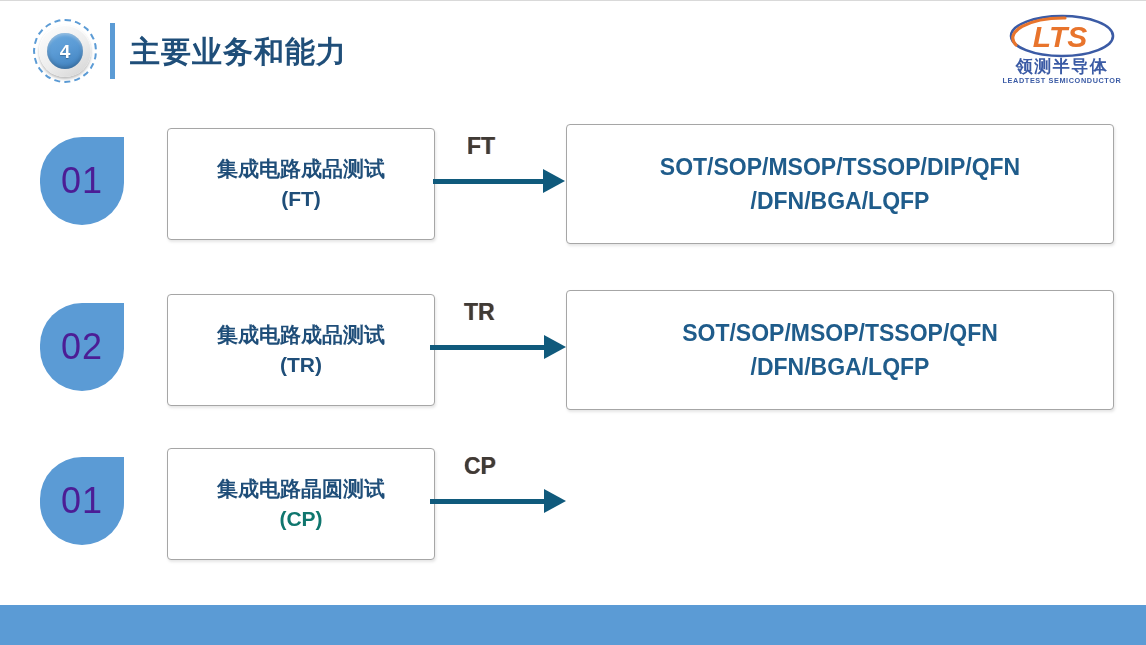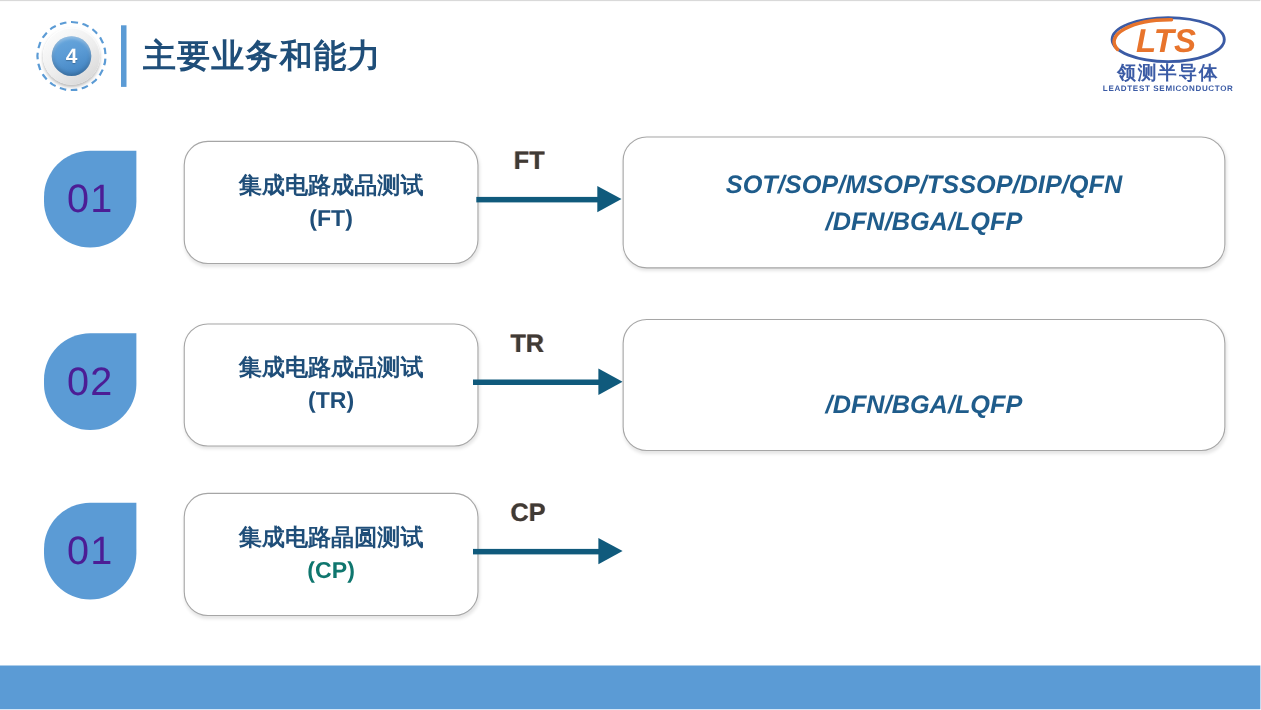--- a/index.html
+++ b/index.html
@@ -68,36 +68,36 @@
     border-radius: 44px 0 44px 44px;
     display: flex; align-items: center; justify-content: center;
     color: #4c1d95; font-size: 36px; font-weight: normal;
     letter-spacing: 1px;
   }
 
   .box {
     position: absolute;
     background: #ffffff;
     border: 1.5px solid #A6A6A6;
-    border-radius: 22px;
+    border-radius: 4px;
     display: flex; align-items: center; justify-content: center;
     text-align: center;
     box-shadow: 1px 2px 3px rgba(0,0,0,0.10);
   }
   .box-left  { left: 167px; top: 5px; width: 268px; height: 112px; }
   .box-right { left: 566px; top: 1px; width: 548px; height: 120px; }
 
   .box-left .label {
     font-size: 21px; font-weight: bold; color: #1F4E79; line-height: 30px;
   }
   .box-left .label .sub { color: #1F4E79; }
   .box-left .label .sub-cp { color: #0f766e; }
 
   .box-right .label {
-    font-size: 23px; font-weight: bold; color: #1F5C8B; line-height: 34px; font-style: italic;
+    font-size: 23px; font-weight: bold; color: #1F5C8B; line-height: 34px;
   }
 
   
   .connector { position: absolute; left: 433px; top: 0; width: 140px; height: 120px; }
   .connector .arrow-line {
     position: absolute; left: 0; top: 56px;
     width: 118px; height: 5px; background: #105A7C;
   }
   .connector .arrow-head {
     position: absolute; left: 110px; top: 46px;
@@ -184,21 +184,21 @@
     </div>
 
     <div class="connector">
       <div class="arrow-label">TR</div>
       <div class="arrow-line"></div>
       <div class="arrow-head"></div>
     </div>
 
     <div class="box box-right">
       <div class="label">
-        <br>
+        <span>SOT/SOP/MSOP/TSSOP/QFN</span><br>
         <span>/DFN/BGA/LQFP</span>
       </div>
     </div>
   </div>
 
   <div class="row row-3">
     <div class="num-badge">01</div>
 
     <div class="box box-left">
       <div class="label">

